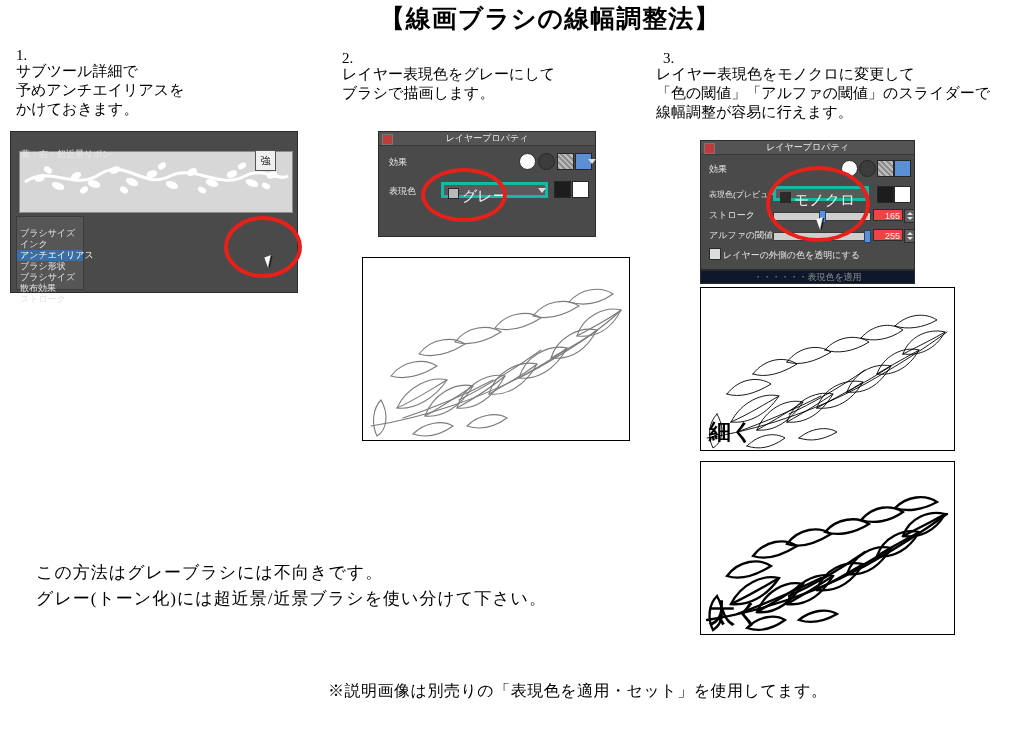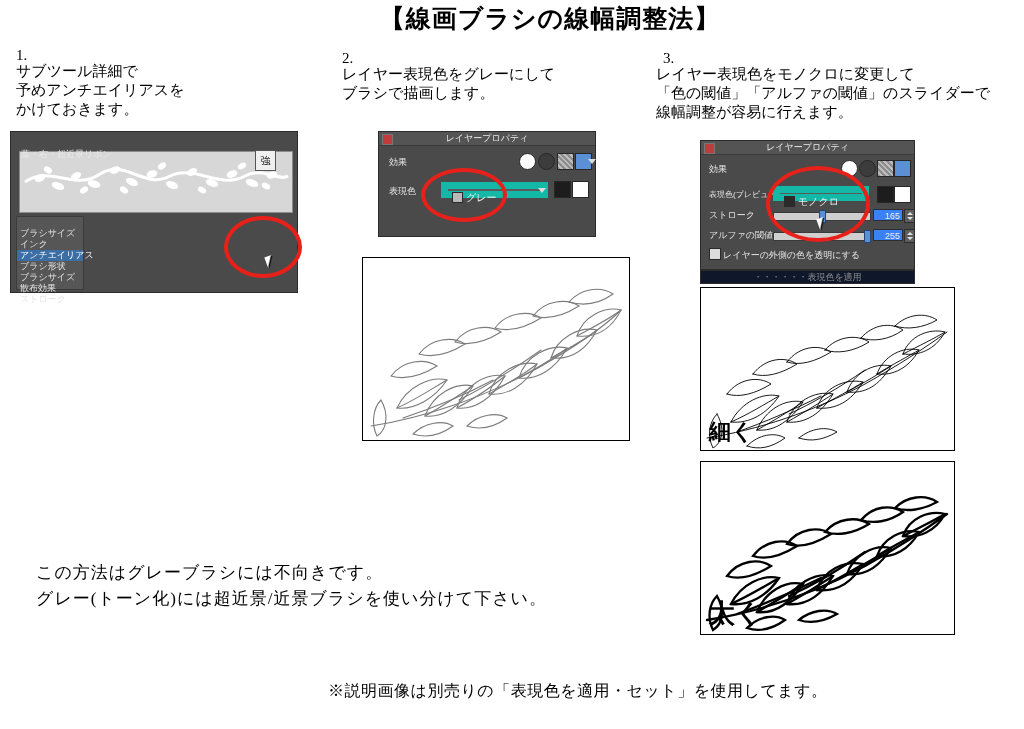--- a/index.html
+++ b/index.html
@@ -159,23 +159,23 @@
   
   #panel2 { left: 378px; top: 131px; width: 218px; height: 106px; }
   .lp-label {
     position: absolute;
     font-size: 9px;
     color: #e6e6e6;
   }
   .lp-combo {
     position: absolute;
     background: #5a5a5a;
-    border: 7px solid #14b8a6;
-    box-sizing: border-box;
-    font-size: 10px;
+    border: 3px solid #14b8a6;
+    box-sizing: border-box;
+    font-size: 15px;
     color: #ededed;
   }
   .lp-combo .sw {
     position: absolute; left: 4px; top: 3px;
     width: 9px; height: 9px;
     background: #b9b9b9;
     border: 1px solid #2a2a2a;
   }
   .lp-combo .txt { position: absolute; left: 18px; top: 2px; }
   .eff-icon {
@@ -200,21 +200,21 @@
   }
   .slider-knob {
     position: absolute;
     width: 5px; height: 11px;
     background: #5b8fd6;
     border: 1px solid #26456e;
   }
   .numbox {
     position: absolute;
     width: 30px; height: 12px;
-    background: #3b82f6;
+    background: #ef4444;
     border: 1px solid #2d2d2d;
     color: #ededed;
     font-size: 9px;
     line-height: 12px;
     text-align: right;
     padding-right: 2px;
     box-sizing: border-box;
   }
   .spin {
     position: absolute;

